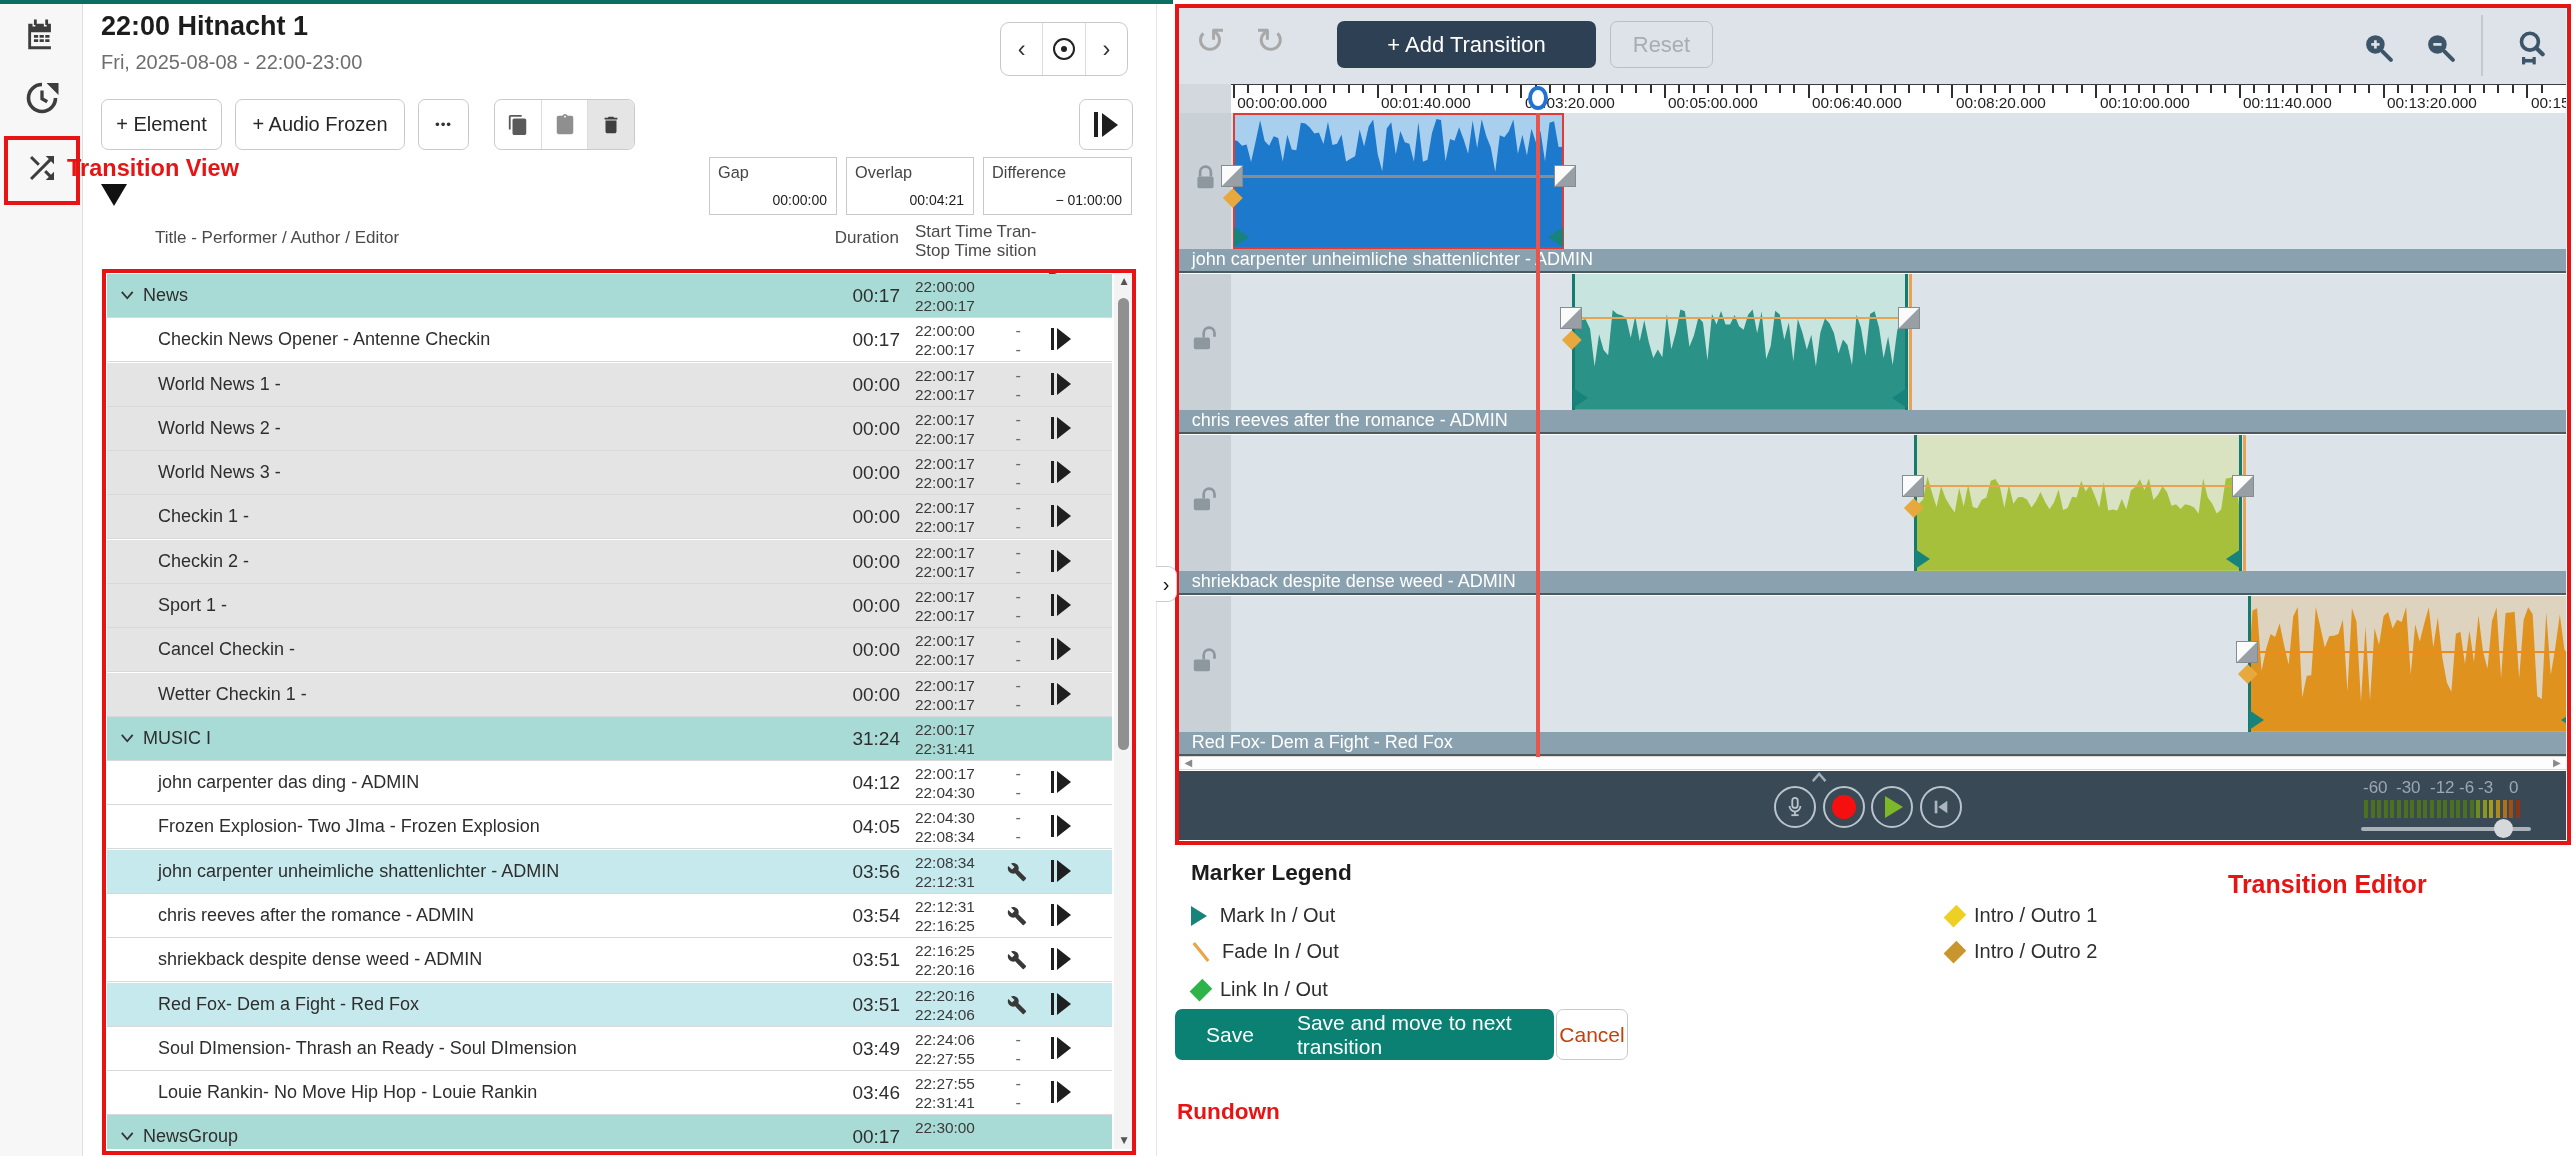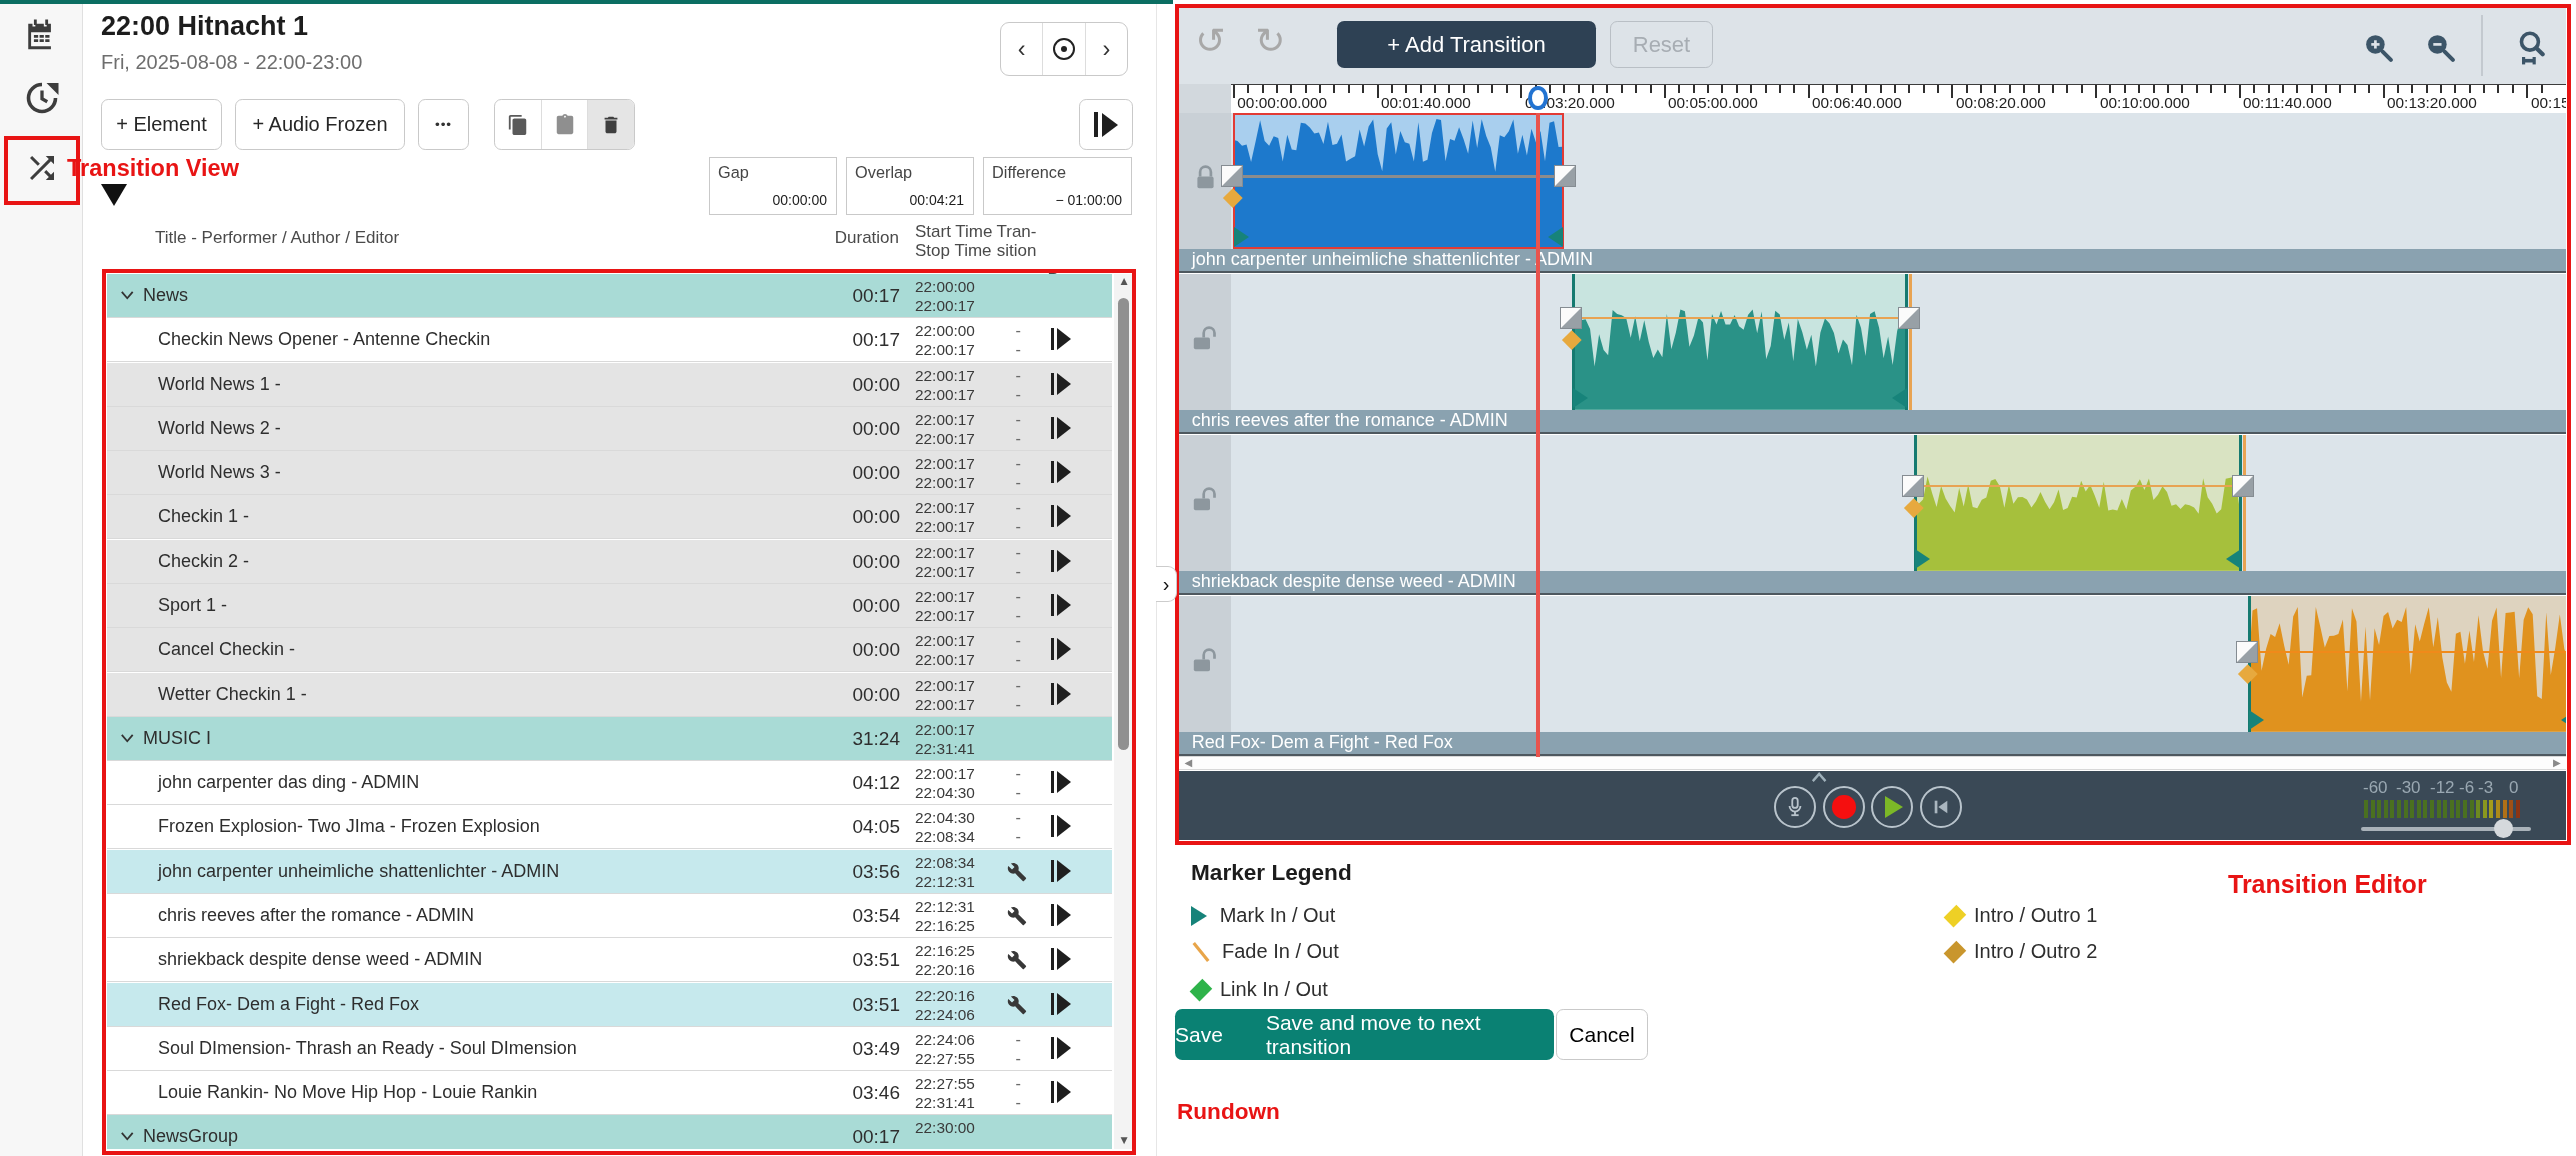--- a/index.html
+++ b/index.html
@@ -777,21 +777,21 @@
     <span style="margin-left:12.7px;font-size:20px;color:#2e2e2e;">Intro / Outro 1</span>
   </div>
   <div class="abs" style="left:1945px;top:940px;display:flex;align-items:center;">
     <span style="margin-left:2.7px;width:13.6px;height:18px;background:#c9962d;transform:rotate(45deg);"></span>
     <span style="margin-left:12.7px;font-size:20px;color:#2e2e2e;">Intro / Outro 2</span>
   </div>
 
   <div class="redtxt" style="left:2228px;top:870px;font-size:25px;z-index:41;">Transition Editor</div>
 
   <div class="abs" style="left:1175px;top:1009px;width:379px;height:51px;background:#0a8173;border-radius:7.2px;display:flex;align-items:center;">
-    <span style="font-size:21px;color:#fff;">Save</span>
+    <span style="margin-left:31px;font-size:21px;color:#fff;">Save</span>
     <span style="margin-left:43px;font-size:21px;color:#fff;">Save and move to next transition</span>
   </div>
-  <div class="abs" style="left:1556px;top:1009px;width:92px;height:51px;background:#fff;border:1.4px solid #c9c9c9;border-radius:7.2px;font-size:21px;color:#000000;display:flex;align-items:center;justify-content:center;box-sizing:border-box;">Cancel</div>
+  <div class="abs" style="left:1556px;top:1009px;width:72px;height:51px;background:#fff;border:1.4px solid #c9c9c9;border-radius:7.2px;font-size:21px;color:#c2410c;display:flex;align-items:center;justify-content:center;box-sizing:border-box;">Cancel</div>
 
   <div class="redtxt" style="left:1177px;top:1099px;font-size:22.6px;z-index:41;">Rundown</div>
 
 </div>
 
 
 </body></html>

